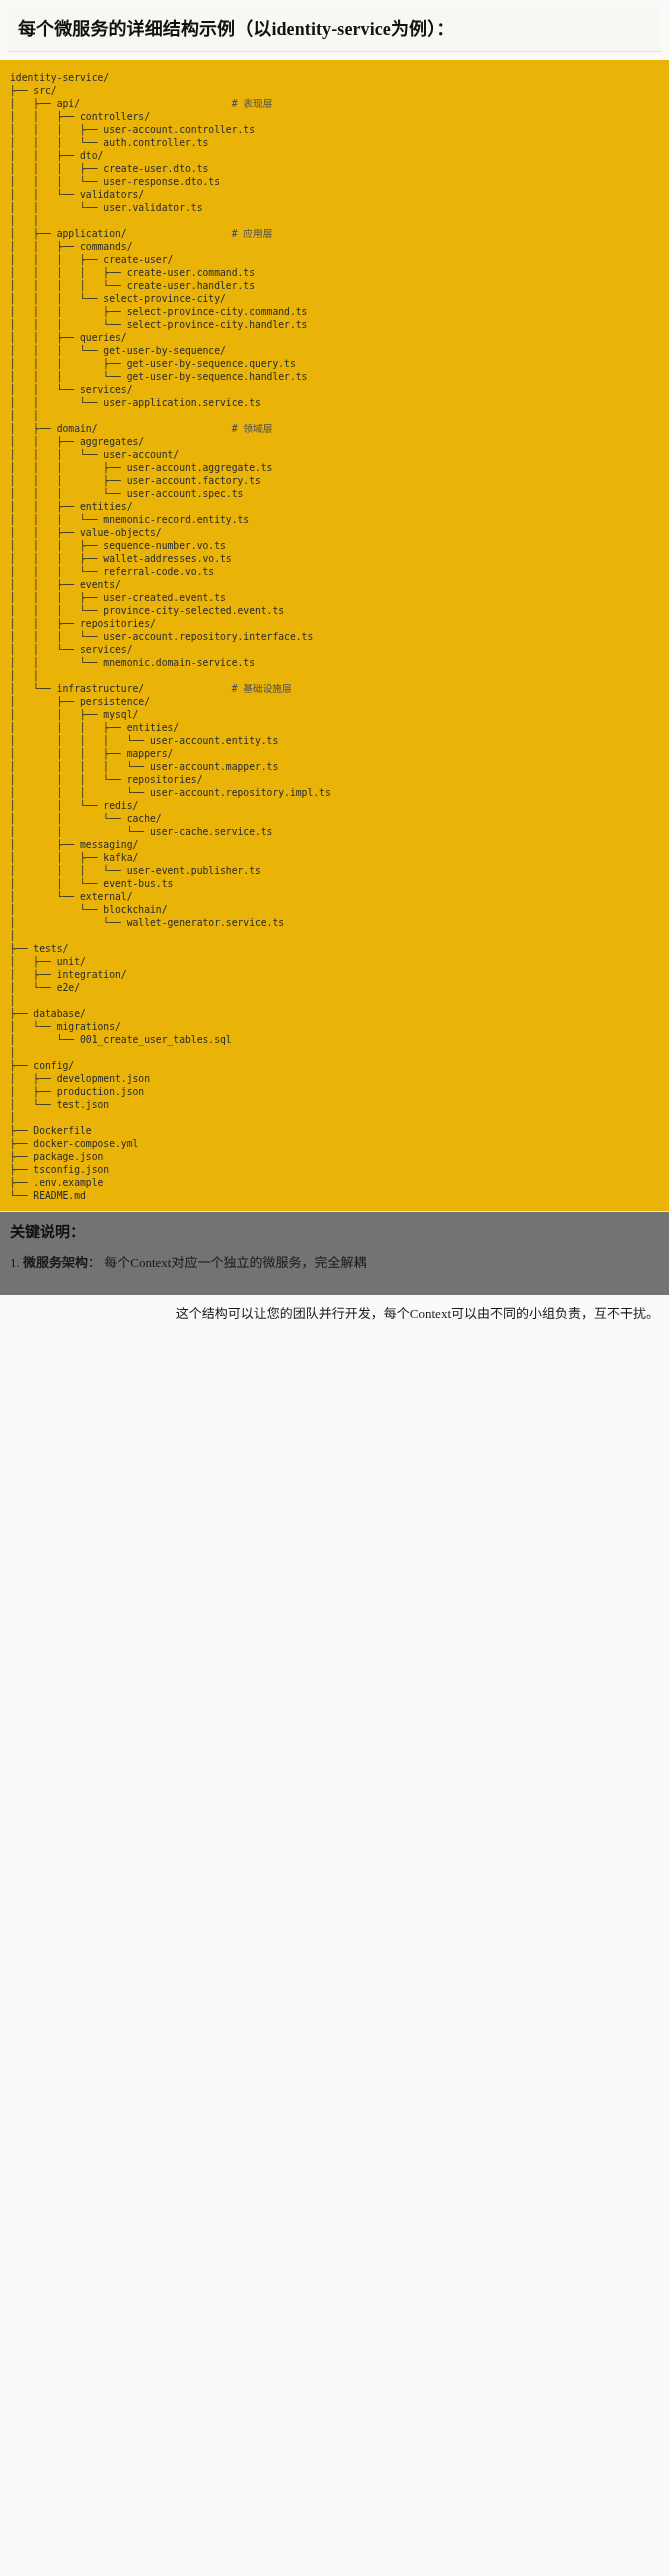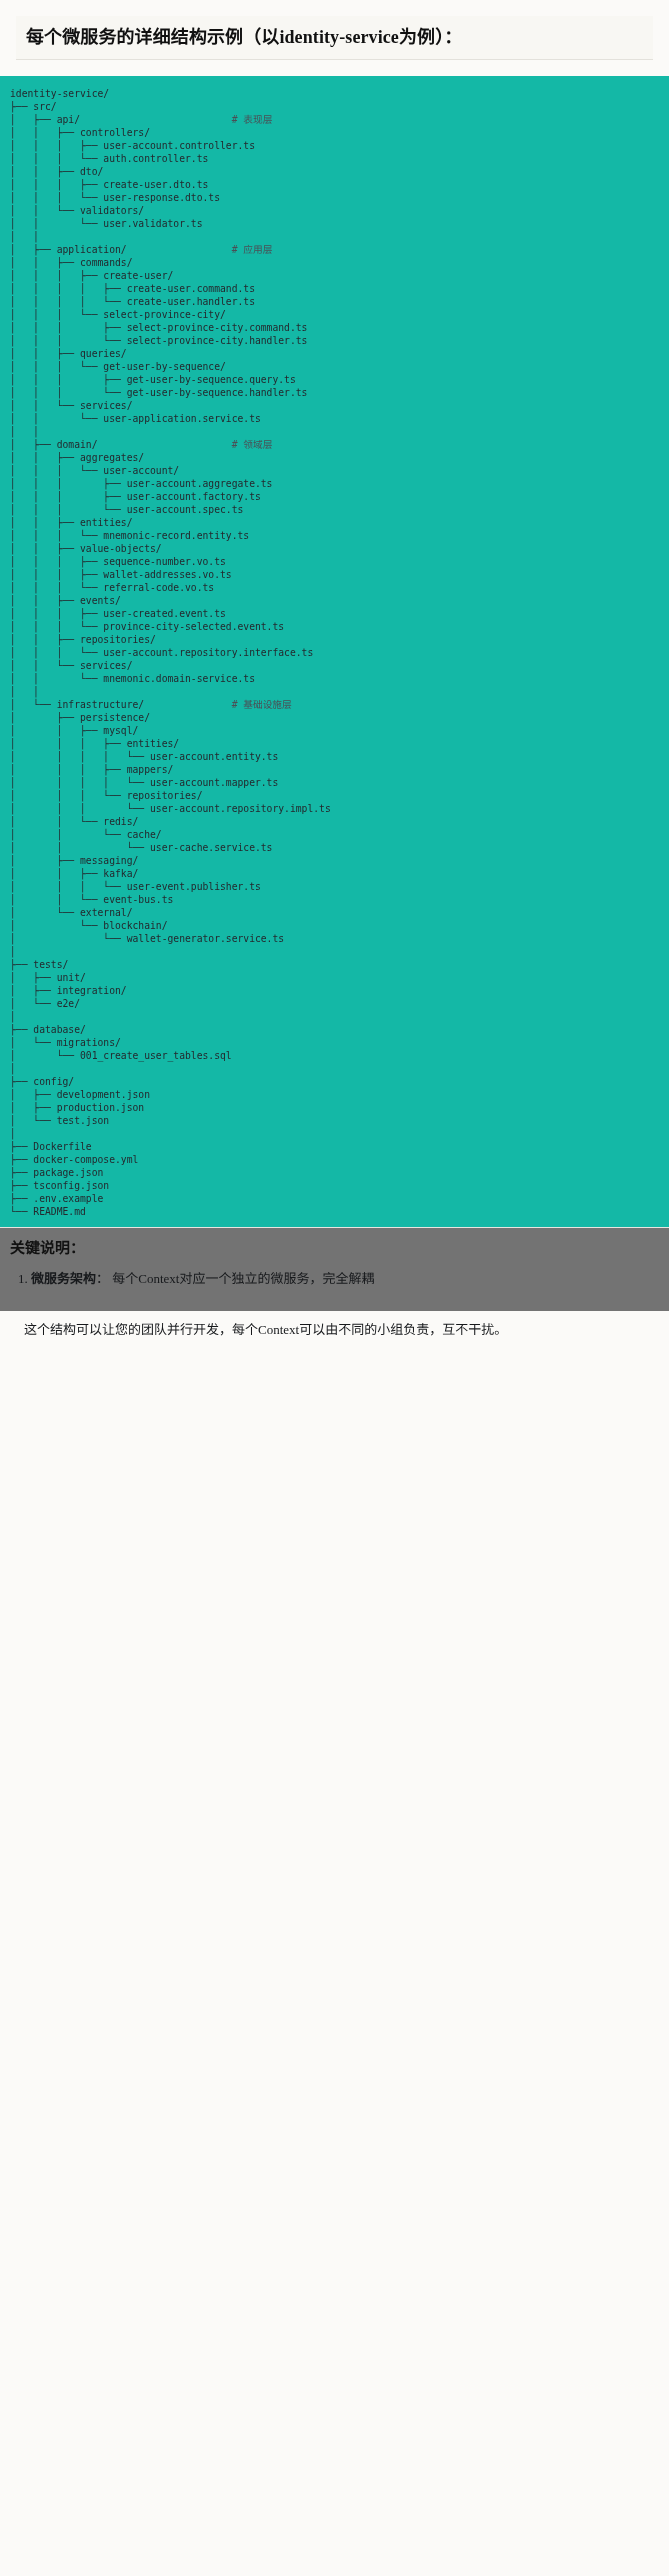--- a/index.html
+++ b/index.html
@@ -22,29 +22,29 @@
   }
 
   
   .doc-heading {
     font-family: "Liberation Serif", "DejaVu Serif", serif;
     font-weight: bold;
     font-size: 18px;
     line-height: 1.35;
     color: #111111;
     padding: 8.8px 10px 10px 10px;
-    margin: 16px;
+    margin: 8px;
     background: #f8f7f3;
     border-bottom: 0.6px solid #e3e1db;
     letter-spacing: 0.1px;
   }
 
   
   .code-block {
-    background: #14b8a6;
+    background: #eab308;
     padding: 11.3px 10px 8.8px 10px;
     margin: 0;
     border-bottom: 0.6px solid #e8e6e0;
   }
   pre.tree {
     margin: 0;
     font-family: "DejaVu Sans Mono", "Liberation Mono", monospace;
     font-size: 9.7px;
     line-height: 13px;
     color: #24292e;
@@ -64,21 +64,21 @@
   .kp-title {
     font-family: "Liberation Serif", "DejaVu Serif", serif;
     font-weight: bold;
     font-size: 15px;
     color: #111111;
     margin: 0 0 11.3px 0;
     line-height: 1.3;
   }
   ol.kp-list {
     list-style: none;
-    margin: 8px;
+    margin: 0;
     padding: 0;
   }
   ol.kp-list li {
     font-family: "Liberation Serif", "DejaVu Serif", serif;
     font-size: 13px;
     line-height: 1.45;
     margin: 0 0 15.6px 0;
     color: #17191c;
   }
   .kp-num {
@@ -93,21 +93,22 @@
   }
   .kp-desc {
     font-weight: normal;
   }
   .closing {
     font-family: "Liberation Serif", "DejaVu Serif", serif;
     font-size: 13px;
     line-height: 1.5;
     color: #17191c;
     margin: 8.8px 0 13.8px 0;
-    padding: 0 10px 0 24px;
+    padding: 0 10px 0 10px;
+    text-align: right;
   }
 </style>
 </head>
 <body>
 
 <div class="page">
 
   <h1 class="doc-heading">每个微服务的详细结构示例（以identity-service为例）：</h1>
 
   <div class="code-block">

